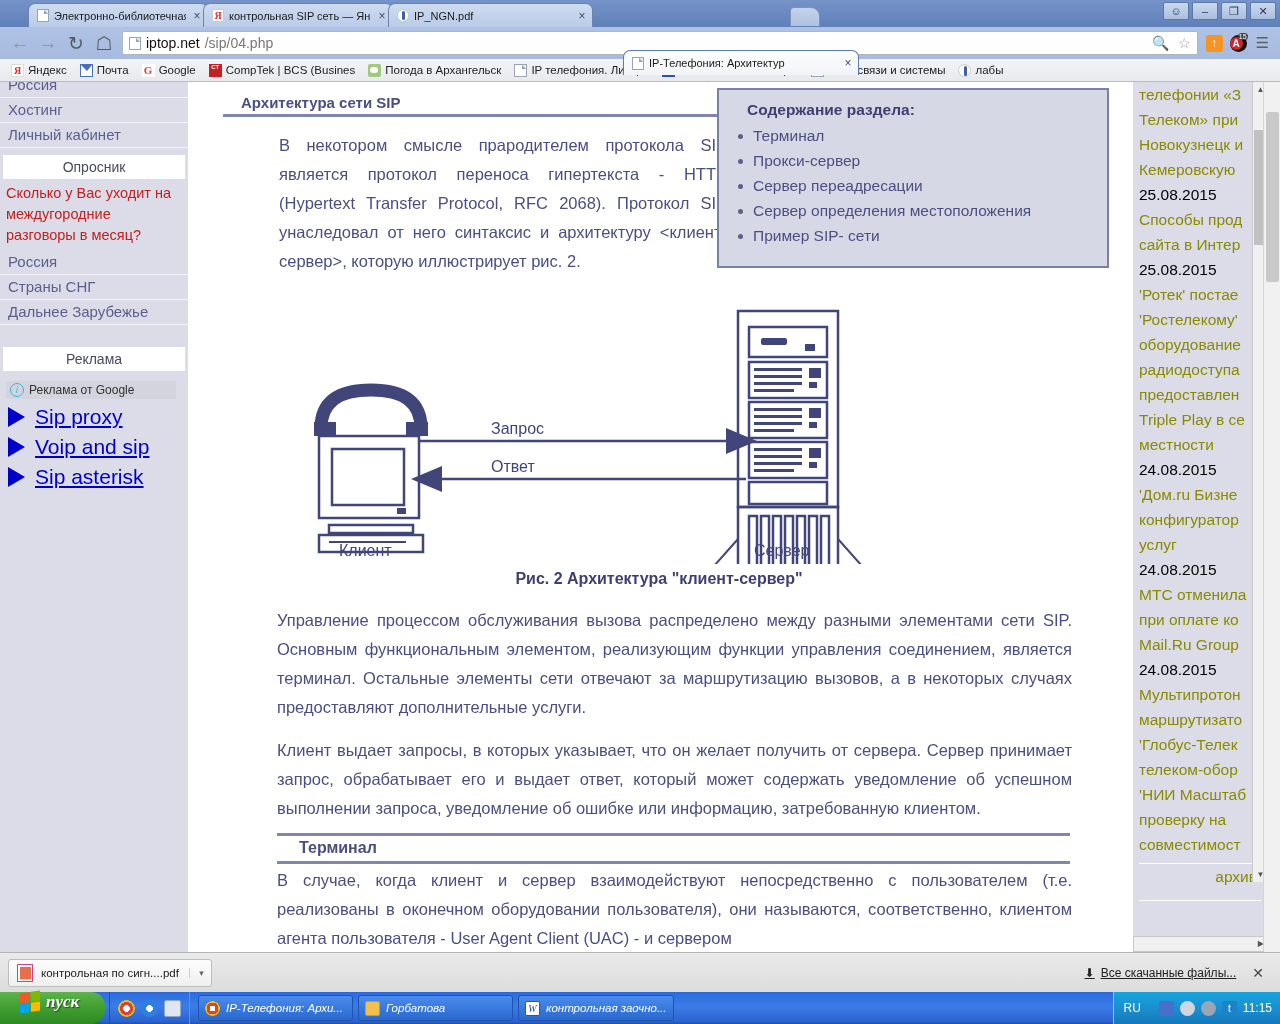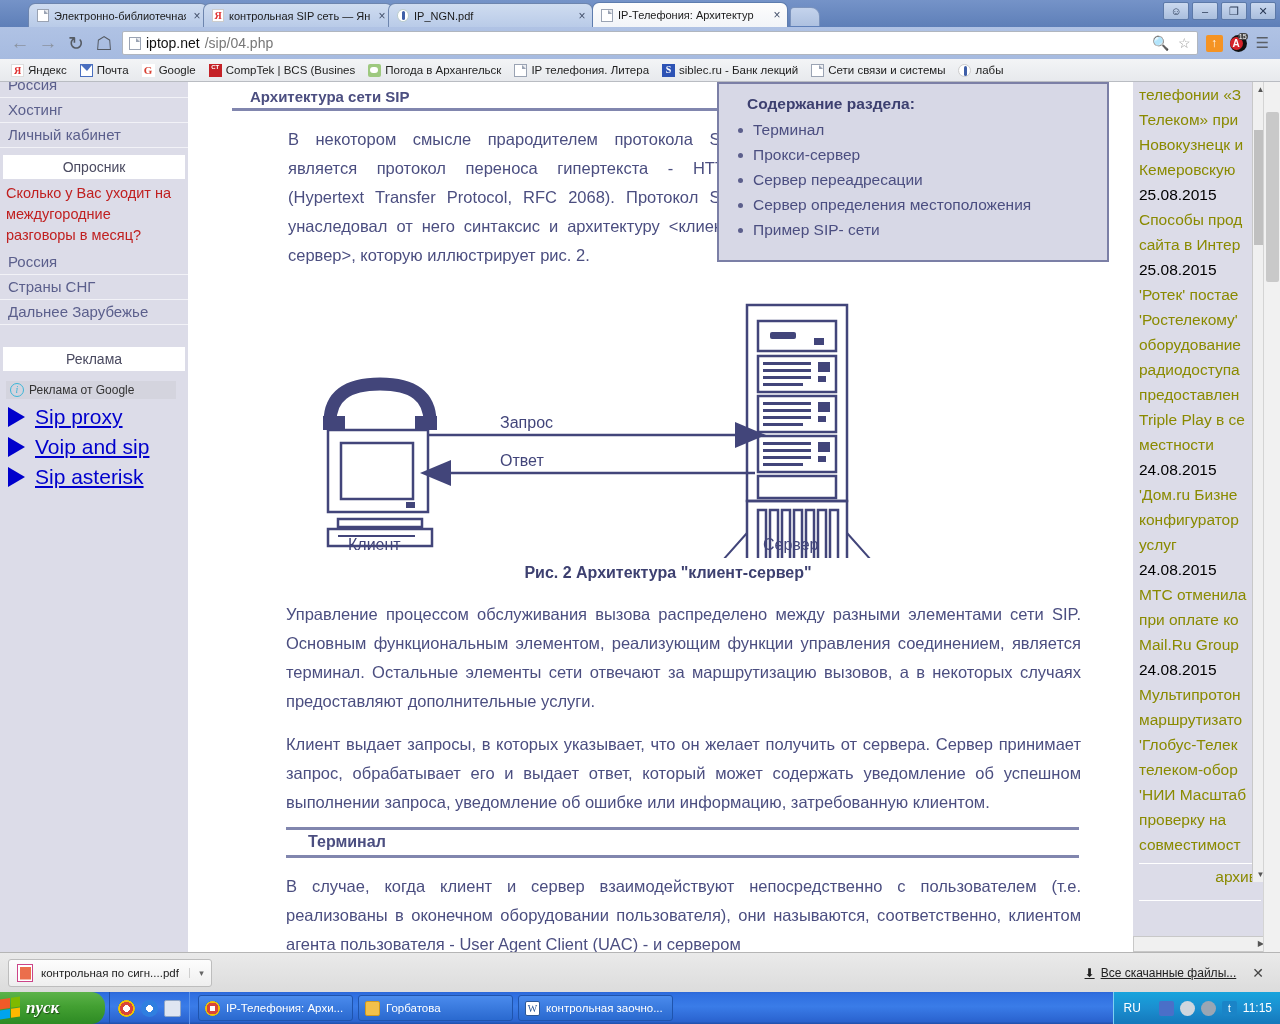--- a/index.html
+++ b/index.html
@@ -141,22 +141,22 @@
   }
   .iinfo{width:14px;height:14px;border:1.5px solid #3bb6d8;border-radius:50%;color:#3bb6d8;font-size:10px;font-style:italic;text-align:center;line-height:11px;font-family:"Liberation Serif",serif;}
   .ls-ad {
     display:flex; align-items:center; gap:10px; padding:4px 6px 2px 8px;
   }
   .ls-ad .tri { width:0;height:0;border-left:17px solid #0000cc;border-top:10px solid transparent;border-bottom:10px solid transparent;}
   .ls-ad a { color:#0000cc; font-size:21px; text-decoration:underline; }
 
   
   .content {
-    position:absolute; left:188px; top:0; width:945px; height:870px;
-    background:#fff; padding-left: 22px;
+    position:absolute; left:188px; top:6px; width:945px; height:870px;
+    background:#fff; padding-left: 13px;
   }
   .sec-head {
     margin: 4px 0 0 22px; width: 790px;
     font-size:15px; font-weight:bold; color:#4b4e80;
     padding: 2px 0 3px 18px;
     border-bottom:3px solid #8186ae; background:#fff;
   }
   .para {
     margin: 14px 0 0 78px; width: 793px;
     font-size:16.5px; line-height:29px; color:#4b4e80;
@@ -237,37 +237,37 @@
   
   .taskbar {
     position:absolute; left:0; top:992px; width:1280px; height:32px;
     background: linear-gradient(#2b67d8 0%, #2f6fe0 8%, #3a7ce8 45%, #2a63cf 92%, #1f4fa8 100%);
     display:flex; align-items:center;
   }
   .start {
     width:105px; height:32px;
     background: linear-gradient(#5cb34a 0%,#43a032 45%,#2d8a23 100%);
     border-radius: 0 14px 14px 0;
-    display:flex; align-items:center; gap:6px; padding-left:0;
+    display:flex; align-items:flex-start; gap:6px; padding-left:20px;
     color:#fff; font-style:italic; font-weight:bold; font-size:17px;
     font-family:"Liberation Serif", serif;
     text-shadow: 1px 1px 1px rgba(0,0,0,.5);
   }
   .start-logo { width:20px;height:20px;display:grid;grid-template-columns:1fr 1fr;grid-gap:1px;transform:skewY(-8deg);}
   .start-logo i{display:block;}
   .qlaunch { display:flex; align-items:center; gap:6px; padding:0 8px; height:32px;
              border-left:1px solid #1e4fa8; border-right:1px solid #5a93ee; margin-left:4px;}
   .qi{width:17px;height:17px;border-radius:50%;}
   .tasks { display:flex; align-items:center; gap:5px; padding-left:8px; }
   .task {
     height:24px; min-width:155px; max-width:180px;
     background: linear-gradient(#4a8bed,#2a69cf);
     border:1px solid #1f54ad; border-radius:3px;
     display:flex; align-items:center; gap:6px; padding:12px 6px;
-    color:#fff; font-size:11.5px; white-space:nowrap; overflow:hidden;
+    color:#fff; font-size:11.5px; white-space:nowrap; overflow:hidden;font-style:italic;
   }
   .task-ic{width:15px;height:15px;flex:none;border-radius:2px;}
   .tray {
     margin-left:auto; height:32px; display:flex; align-items:center; gap:6px;
     padding: 0 8px 0 10px;
     background: linear-gradient(#17a4dd,#1b8fd0 50%,#1478bb);
     border-left:1px solid #7fd0f0;
     color:#fff; font-size:12px;
   }
   .lang { color:#fff; font-size:12px; padding-right:12px; }
@@ -287,21 +287,21 @@
     <div class="tab" style="left:203px;width:190px;">
       <span class="favicon fav-ya">Я</span>
       <span class="tab-label">контрольная SIP сеть — Ян</span>
       <span class="tab-close">×</span>
     </div>
     <div class="tab" style="left:388px;width:205px;">
       <span class="favicon fav-blue"></span>
       <span class="tab-label">IP_NGN.pdf</span>
       <span class="tab-close">×</span>
     </div>
-    <div class="tab active" style="left:592px;width:196px;">
+    <div class="tab active" style="left:623px;width:236px;margin-top:48px;">
       <span class="favicon fav-doc"></span>
       <span class="tab-label">IP-Телефония: Архитектур</span>
       <span class="tab-close">×</span>
     </div>
     <div class="newtab-btn" style="left:790px;"></div>
 
     <div class="winbtns">
       <div class="winbtn">☺</div>
       <div class="winbtn">–</div>
       <div class="winbtn">❐</div>
@@ -502,21 +502,21 @@
         <text x="138" y="262" font-family="Liberation Sans, sans-serif" font-size="16" fill="#42457a">Клиент</text>
         <text x="553" y="262" font-family="Liberation Sans, sans-serif" font-size="16" fill="#42457a">Сервер</text>
       </svg>
     </div>
 
     <div class="figcap">Рис. 2 Архитектура "клиент-сервер"</div>
 
     <div class="para" style="margin-left:76px;width:795px;margin-top:18px;">Управление процессом обслуживания вызова распределено между разными элементами сети SIP. Основным функциональным элементом, реализующим функции управления соединением, является терминал. Остальные элементы сети отвечают за маршрутизацию вызовов, а в некоторых случаях предоставляют дополнительные услуги.</div>
     <div class="para" style="margin-left:76px;width:795px;margin-top:14px;">Клиент выдает запросы, в которых указывает, что он желает получить от сервера. Сервер принимает запрос, обрабатывает его и выдает ответ, который может содержать уведомление об успешном выполнении запроса, уведомление об ошибке или информацию, затребованную клиентом.</div>
     <div class="subhead">Терминал</div>
-    <div class="para" style="margin-left:76px;width:795px;margin-top:14px;">В случае, когда клиент и сервер взаимодействуют непосредственно с пользователем (т.е. реализованы в оконечном оборудовании пользователя), они называются, соответственно, клиентом агента пользователя - User Agent Client (UAC) - и сервером</div>
+    <div class="para" style="margin-left:76px;width:795px;margin-top:2px;">В случае, когда клиент и сервер взаимодействуют непосредственно с пользователем (т.е. реализованы в оконечном оборудовании пользователя), они называются, соответственно, клиентом агента пользователя - User Agent Client (UAC) - и сервером</div>
   </div>
 
   <div class="rsidebar">
     <div class="news-inner" id="news-list">
         <div class="news-title">телефонии «З</div>
         <div class="news-title">Телеком» при</div>
         <div class="news-title">Новокузнецк и</div>
         <div class="news-title">Кемеровскую</div>
         <div class="news-date">25.08.2015</div>
         <div class="news-title">Способы прод</div>

